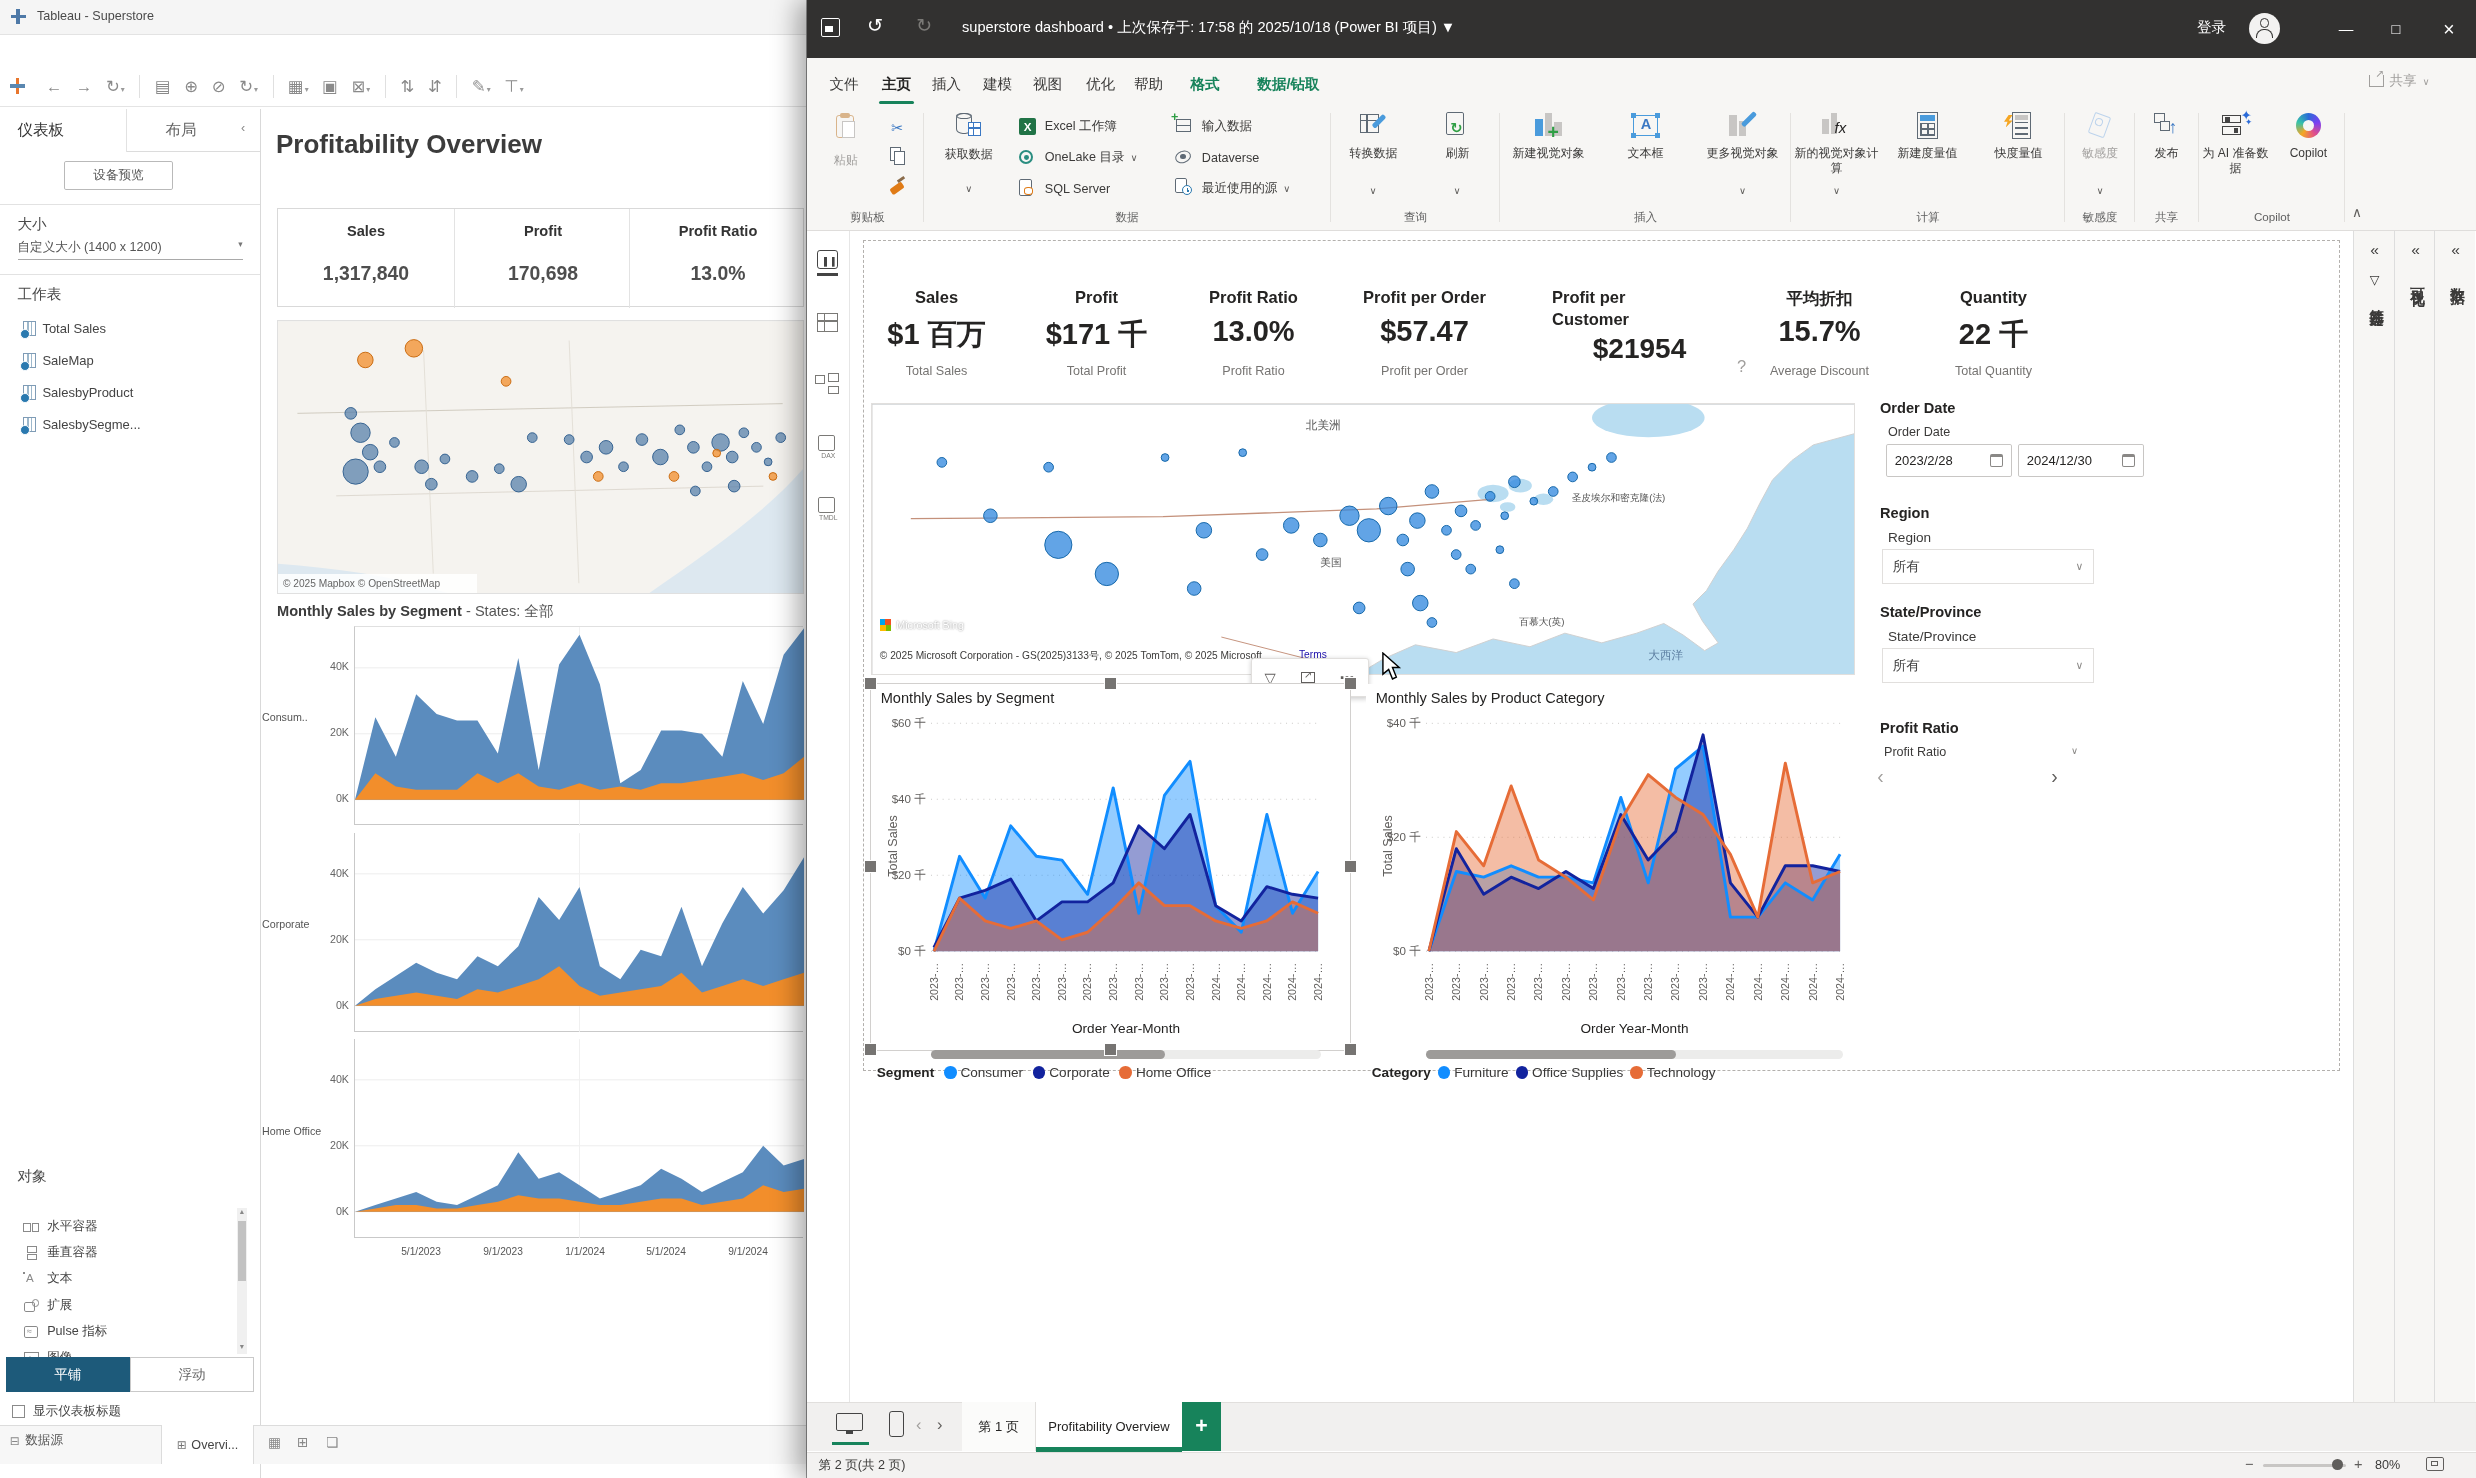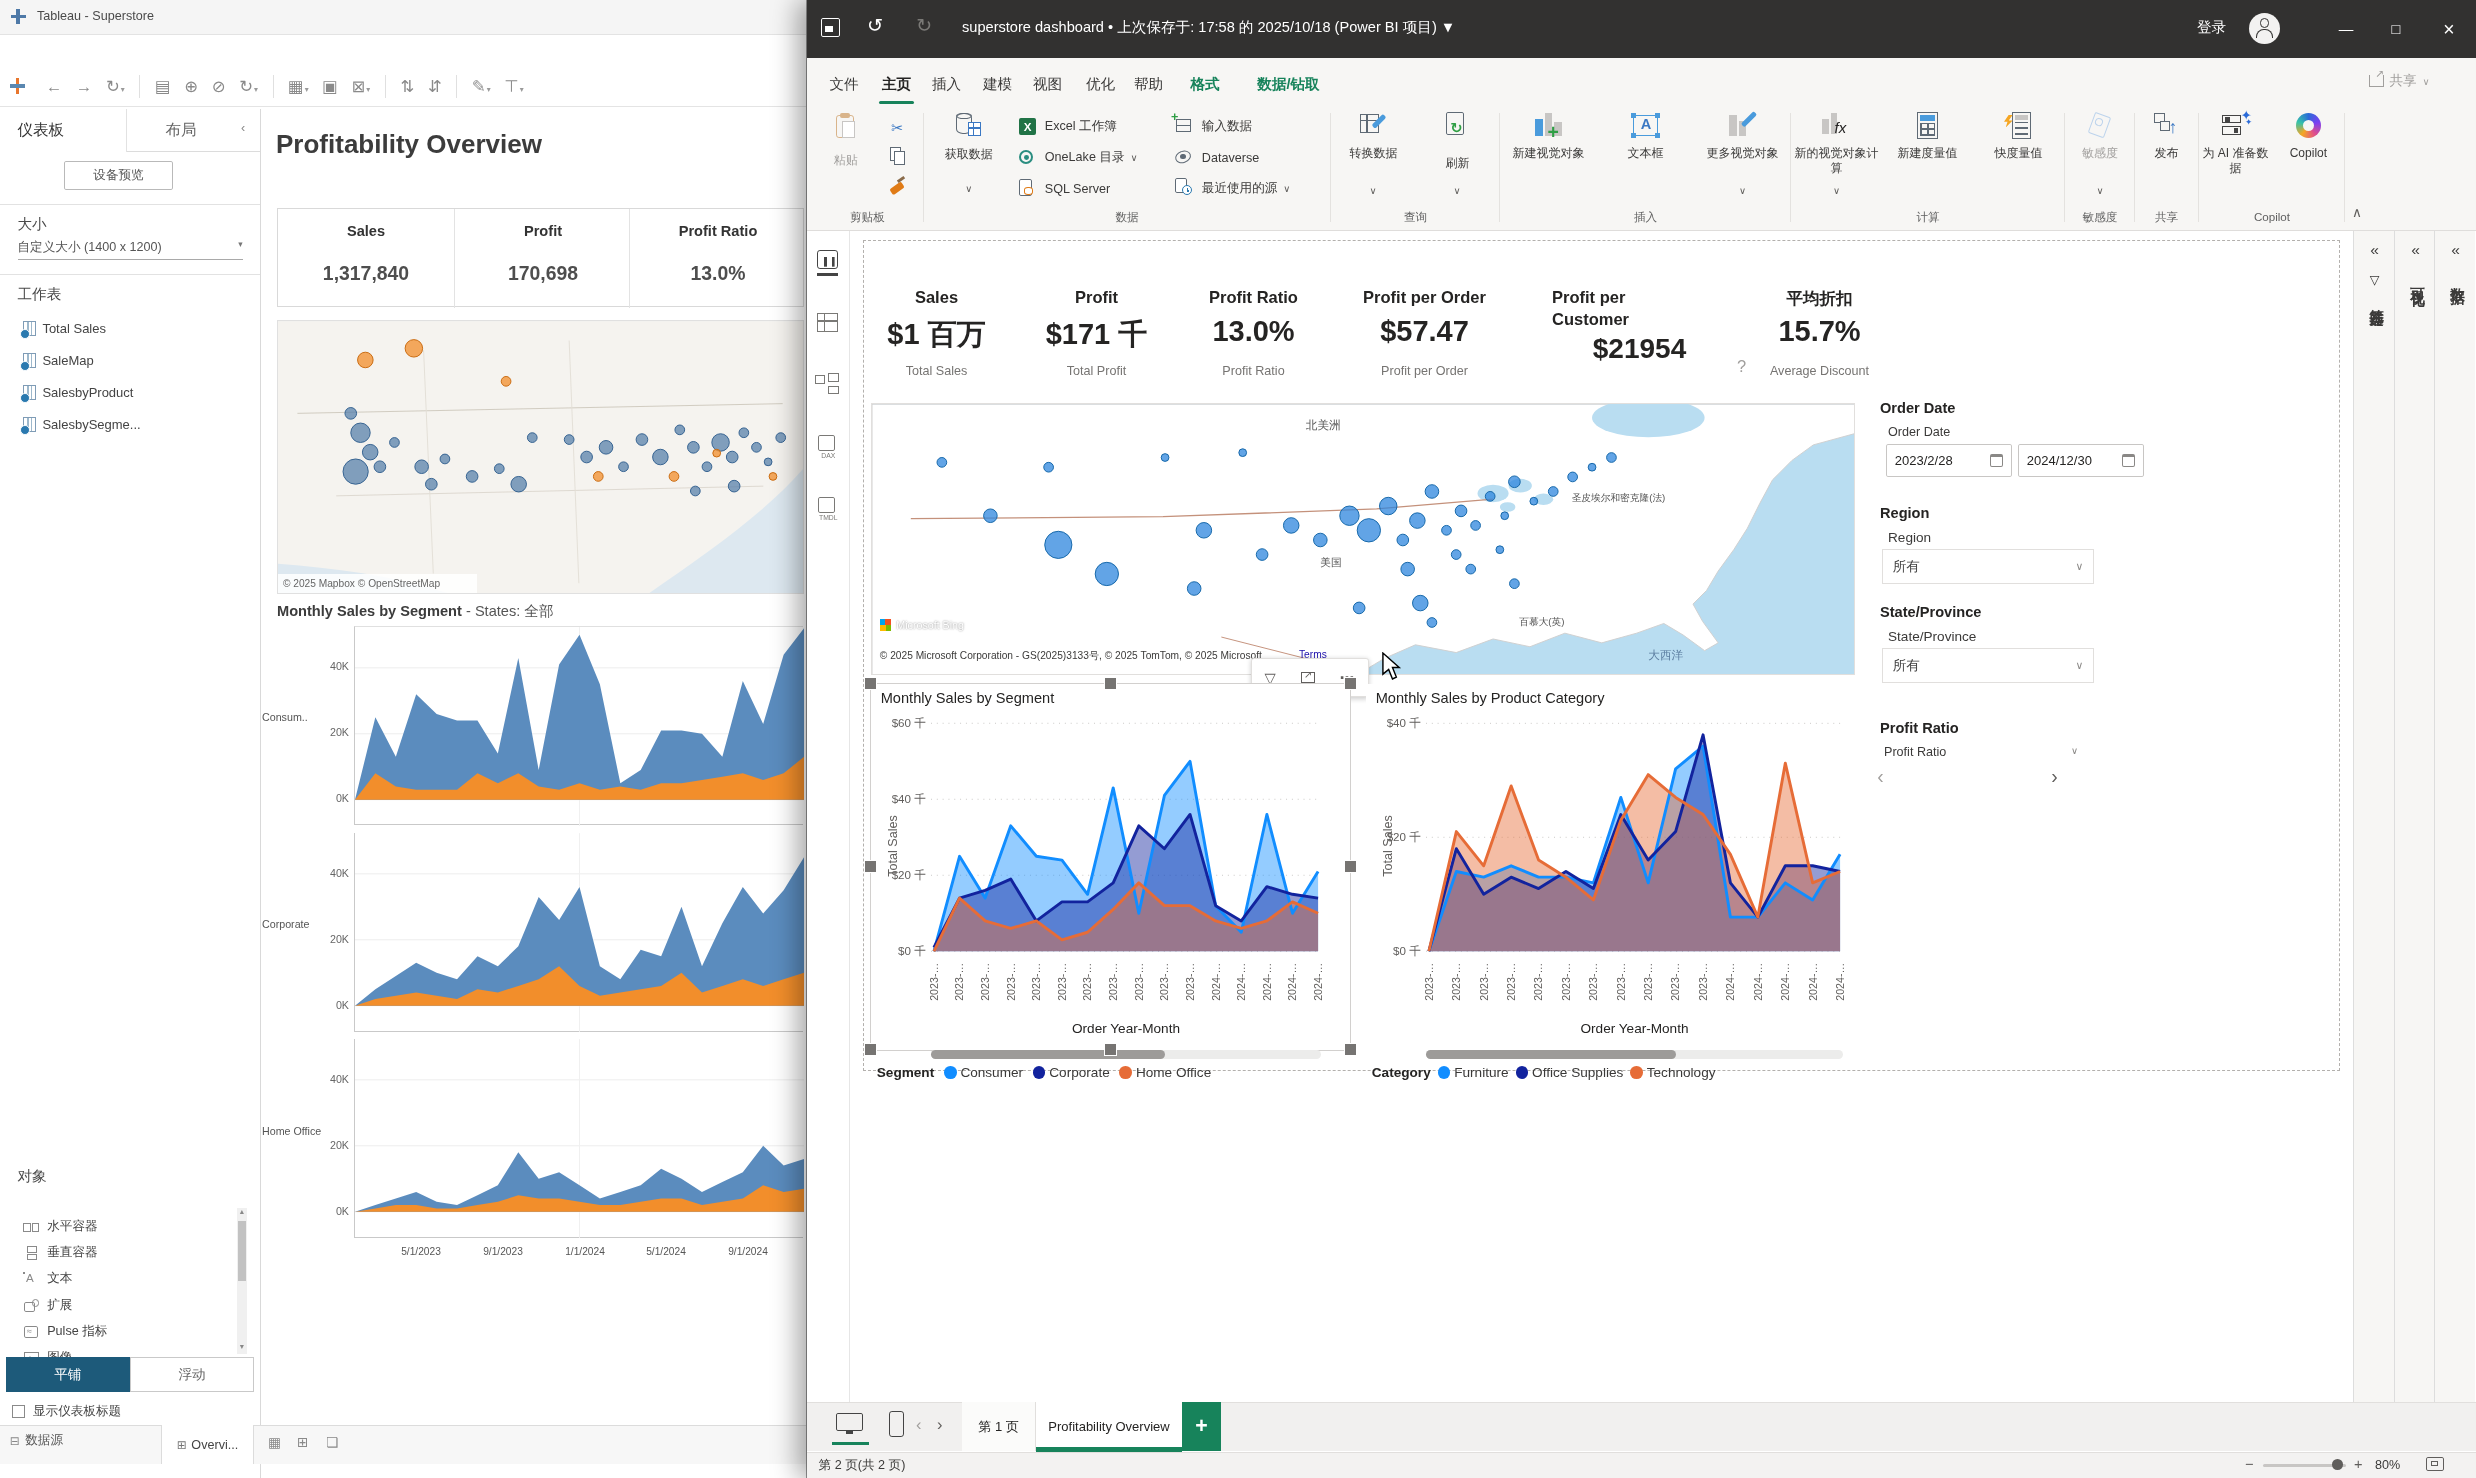--- a/index.html
+++ b/index.html
@@ -373,21 +373,21 @@
             <div style="position: absolute; left: 12.6px; top: 7.8px; width: 15.5px; height: 4.9px; background: rgb(74, 155, 220); border-radius: 1.9px; transform: rotate(-45deg);"></div>
           </div>
           <div style="position: absolute; left: 1.9px; top: 35px; width: 81px; font-size: 12px; line-height: 1.25; color: rgb(59, 58, 57);">转换数据</div>
           <div style="position: absolute; left: 0px; top: 74px; width: 84px; font-size: 9.7px; color: rgb(96, 94, 92);">∨</div>
         </div>
         <div style="position: absolute; left: 84px; top: 1.9px; width: 84px; height: 97px; text-align: center;">
           <div style="position: relative; width: 29px; height: 29px; margin: 0px auto;">
             <div style="position: absolute; left: 3.9px; top: 1px; width: 17.5px; height: 23px; border: 1.9px solid rgb(95, 106, 117); border-radius: 1.9px;"></div>
             <div style="position: absolute; left: 7.8px; top: 7.8px; font-size: 14.6px; color: rgb(47, 158, 68); font-weight: bold;">↻</div>
           </div>
-          <div style="position: absolute; left: 1.9px; top: 45px; width: 81px; font-size: 12px; line-height: 1.25; color: rgb(59, 58, 57);">刷新</div>
+          <div style="position: absolute; left: 1.9px; top: 35px; width: 81px; font-size: 12px; line-height: 1.25; color: rgb(59, 58, 57);">刷新</div>
           <div style="position: absolute; left: 0px; top: 74px; width: 84px; font-size: 9.7px; color: rgb(96, 94, 92);">∨</div>
         </div>
       </div>
       <div style="position: absolute; left: 693px; top: 109px; width: 291px; height: 122px;">
         <div style="position: absolute; left: 0px; top: 101px; width: 291px; text-align: center; font-size: 11.6px; color: rgb(97, 97, 97);">插入</div>
         <div style="position: absolute; left: 290px; top: 3.9px; width: 1px; height: 109px; background: rgb(228, 226, 223);"></div>
         <div style="position: absolute; left: 0px; top: 1.9px; width: 97px; height: 97px; text-align: center;">
           <div style="position: relative; width: 29px; height: 29px; margin: 0px auto;">
             <div style="position: absolute; left: 1px; top: 7.8px; width: 7.8px; height: 17.5px; background: rgb(74, 155, 220);"></div>
             <div style="position: absolute; left: 10.7px; top: 1.9px; width: 7.8px; height: 23px; background: rgb(200, 198, 196);"></div>
@@ -538,20 +538,25 @@
         <div style="position: absolute; left: 0px; top: 78px; width: 175px; font-size: 12.6px; color: rgb(118, 116, 114);">Profit per Order</div>
       </div>
       <div style="position: absolute; left: 745px; top: 286px; width: 175px; height: 107px; text-align: center;">
         <div style="position: absolute; left: 0px; top: 0px; width: 126px; text-align: left; font-size: 16.5px; font-weight: bold; color: rgb(37, 36, 35); line-height: 1.35;">Profit per Customer</div>
         <div style="position: absolute; left: 0px; top: 47px; width: 175px; font-size: 28px; font-weight: bold; color: rgb(37, 36, 35);">$21954</div>
       </div>
       <div style="position: absolute; left: 925px; top: 286px; width: 175px; height: 107px; text-align: center;">
         <div style="position: absolute; left: 0px; top: 1.9px; width: 175px; font-size: 16.5px; font-weight: bold; color: rgb(37, 36, 35);">平均折扣</div>
         <div style="position: absolute; left: 0px; top: 29px; width: 175px; font-size: 29px; font-weight: bold; color: rgb(37, 36, 35);">15.7%</div>
         <div style="position: absolute; left: 0px; top: 78px; width: 175px; font-size: 12.6px; color: rgb(118, 116, 114);">Average Discount</div>
+      </div>
+      <div style="position: absolute; left: 1099px; top: 286px; width: 175px; height: 107px; text-align: center;">
+        <div style="position: absolute; left: 0px; top: 1.9px; width: 175px; font-size: 16.5px; font-weight: bold; color: rgb(37, 36, 35);">Quantity</div>
+        <div style="position: absolute; left: 0px; top: 29px; width: 175px; font-size: 29px; font-weight: bold; color: rgb(37, 36, 35);">22 千</div>
+        <div style="position: absolute; left: 0px; top: 78px; width: 175px; font-size: 12.6px; color: rgb(118, 116, 114);">Total Quantity</div>
       </div>
       <div style="position: absolute; left: 930px; top: 357px; font-size: 16.5px; color: rgb(161, 159, 157);">?</div>
       <div style="position: absolute; left: 64px; top: 403px; width: 984px; height: 272px; border: 1px solid rgb(225, 223, 221); overflow: hidden; background: rgb(185, 221, 241);">
         <svg width="984" height="272" viewBox="0 0 1014 280">
           <path d="M0,0 H1014 V30 L970,42 L948,58 L928,78 L915,102 L902,128 L888,150 L872,172 L860,192 L846,206 L856,224 L872,246 L858,254 L836,238 L816,226 L788,236 L752,246 L714,236 L678,250 L640,242 L602,256 L560,248 L528,262 L498,280 L0,280 Z" fill="#ffffff" stroke="#cfcfcf" stroke-width="1"></path>
           <ellipse cx="800" cy="14" rx="58" ry="20" fill="#b9ddf1"></ellipse>
           <ellipse cx="640" cy="92" rx="16" ry="9" fill="#b9ddf1"></ellipse>
           <ellipse cx="668" cy="84" rx="12" ry="7" fill="#b9ddf1"></ellipse>
           <ellipse cx="692" cy="98" rx="10" ry="6" fill="#b9ddf1"></ellipse>
           <ellipse cx="655" cy="106" rx="8" ry="5" fill="#b9ddf1"></ellipse>

